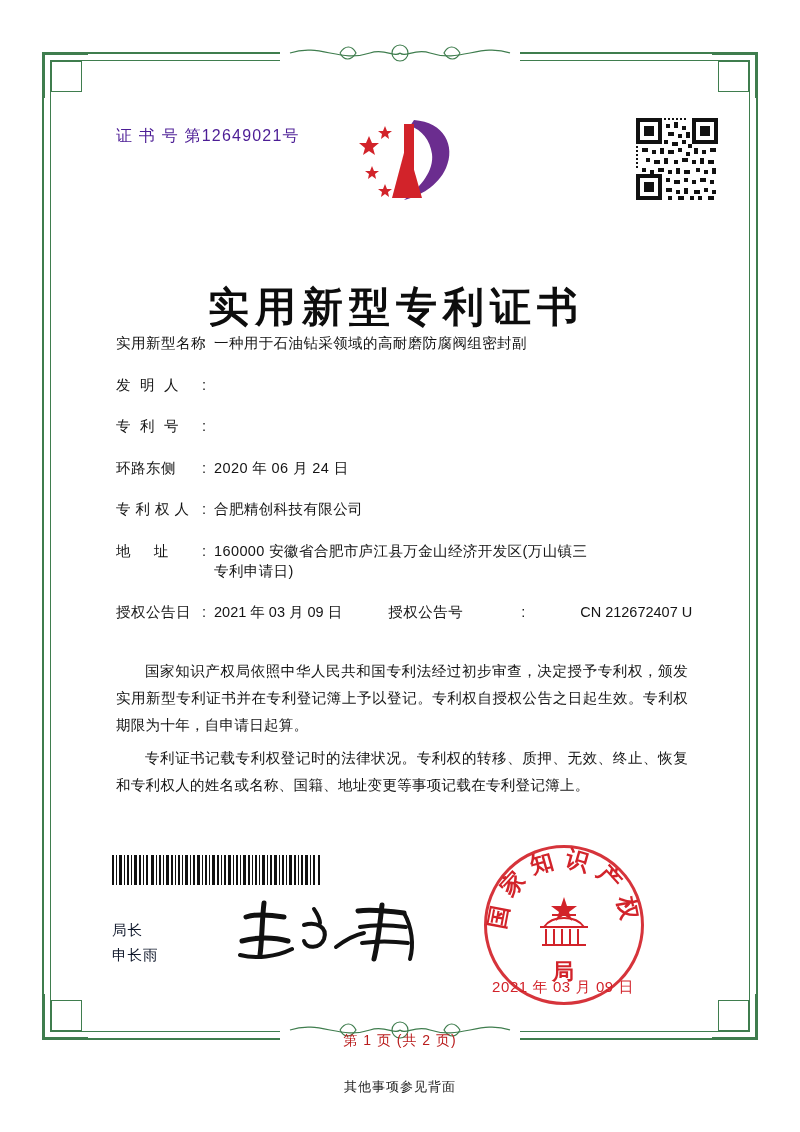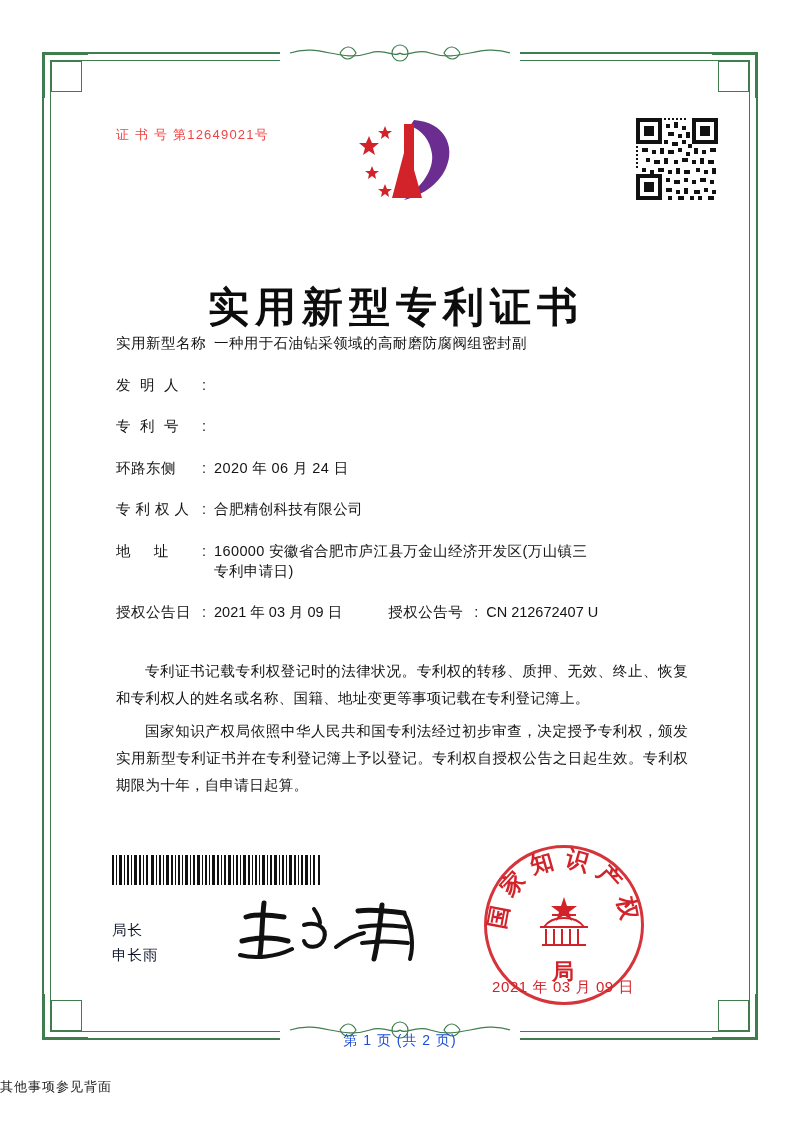--- a/index.html
+++ b/index.html
@@ -68,23 +68,23 @@
   }
   .flourish.top { top: 41px; }
   .flourish.bottom { top: 1018px; }
 
   
   .cert-number {
     position: absolute;
     left: 116px;
     top: 126px;
     font-family: "Liberation Sans", sans-serif;
-    font-size: 13px;
+    font-size: 16px;
     letter-spacing: 1.2px;
-    color: #ef4444;
+    color: #4c1d95;
   }
 
   
   .logo {
     position: absolute;
     left: 352px;
     top: 112px;
     width: 110px;
     height: 100px;
   }
@@ -148,20 +148,21 @@
     font-size: 14px;
   }
   .field-value .cont {
     display: block;
   }
 
   
   .field-row.dual .pair2 {
     display: flex;
     margin-left: 46px;
+    gap: 47px;
   }
   .field-row.dual .pair2 .field-label {
     width: 86px;
     flex: 0 0 86px;
   }
 
   
   .paragraphs {
     position: absolute;
     left: 116px;
@@ -246,28 +247,28 @@
 
   
   .page-indicator {
     position: absolute;
     left: 0;
     top: 1032px;
     width: 800px;
     text-align: center;
     font-size: 14px;
     letter-spacing: 1px;
-    color: #1d4ed8;
+    color: #b91c1c;
   }
   .footnote {
     position: absolute;
     left: 0;
     top: 1078px;
     width: 800px;
-    text-align: left;
+    text-align: center;
     font-size: 13px;
     letter-spacing: 1px;
     color: #222;
   }
 </style>
 </head>
 <body>
 
 <div class="border-outer"></div>
 <div class="border-inner"></div>
@@ -459,22 +460,22 @@
     <span class="pair2">
       <span class="field-label">授权公告号</span>
       <span class="field-colon">:</span>
       <span>CN 212672407 U</span>
     </span>
   </div>
 
 </div>
 
 <div class="paragraphs">
+  <p>国家知识产权局依照中华人民共和国专利法经过初步审查，决定授予专利权，颁发实用新型专利证书并在专利登记簿上予以登记。专利权自授权公告之日起生效。专利权期限为十年，自申请日起算。</p>
   <p>专利证书记载专利权登记时的法律状况。专利权的转移、质押、无效、终止、恢复和专利权人的姓名或名称、国籍、地址变更等事项记载在专利登记簿上。</p>
-  <p>国家知识产权局依照中华人民共和国专利法经过初步审查，决定授予专利权，颁发实用新型专利证书并在专利登记簿上予以登记。专利权自授权公告之日起生效。专利权期限为十年，自申请日起算。</p>
 </div>
 
 <div class="barcode">
   <svg width="210" height="30" viewBox="0 0 210 30" shape-rendering="crispEdges" xmlns="http://www.w3.org/2000/svg">
     <g fill="#111111">
       <rect x="0" y="0" width="2" height="30"></rect>
         <rect x="4" y="0" width="1" height="30"></rect>
       <rect x="7" y="0" width="3" height="30"></rect>
         <rect x="12" y="0" width="1" height="30"></rect>
       <rect x="15" y="0" width="2" height="30"></rect>

